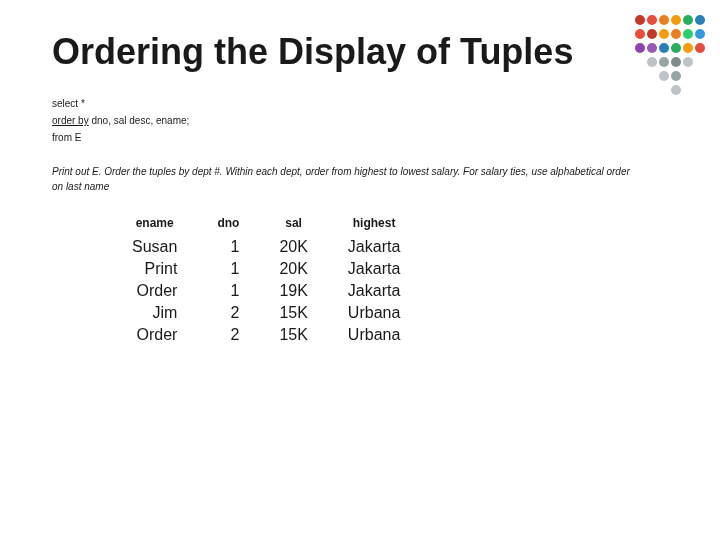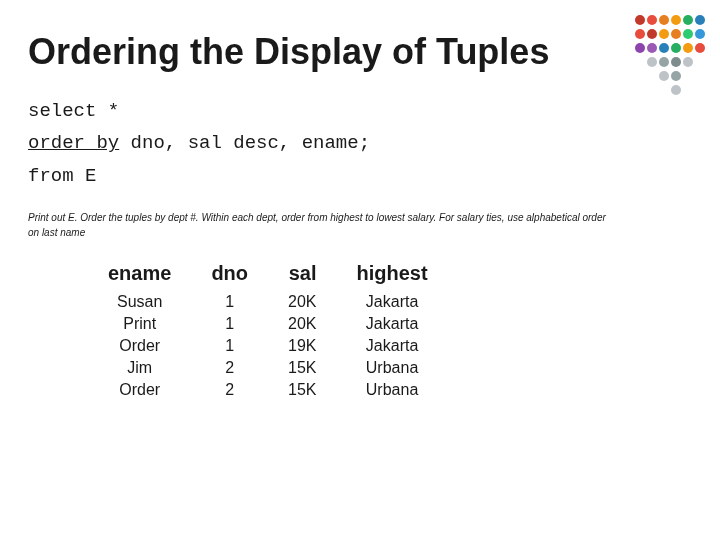--- a/index.html
+++ b/index.html
@@ -14,35 +14,35 @@
       background: #fff;
       font-family: Arial, sans-serif;
       position: relative;
       overflow: hidden;
     }
 
     .slide-container {
       width: 720px;
       height: 540px;
       background: #fff;
-      padding: 30px 40px 30px 28px;
+      padding: 30px 40px 30px 52px;
       position: relative;
     }
 
     .title {
       font-size: 36px;
       font-weight: bold;
       color: #1a1a1a;
       margin-bottom: 22px;
       line-height: 1.2;
     }
 
     .code-block {
-      font-family: Liberation Mono, monospace;
-      font-size: 19px;
+      font-family: Liberation Sans, sans-serif;
+      font-size: 10px;
       color: #1a1a1a;
       margin-bottom: 18px;
       line-height: 1.7;
     }
 
     .code-block .underline {
       text-decoration: underline;
     }
 
     .description {
@@ -55,33 +55,33 @@
       max-width: 580px;
     }
 
     .data-table {
       margin-left: 80px;
       border-collapse: collapse;
     }
 
     .data-table th {
       font-family: Arial, sans-serif;
-      font-size: 20px;
+      font-size: 12px;
       font-weight: bold;
       color: #1a1a1a;
-      text-align: right;
+      text-align: center;
       padding: 2px 40px 6px 0;
       margin-top: 24px;
     }
 
     .data-table td {
       font-family: Arial, sans-serif;
       font-size: 16px;
       color: #1a1a1a;
-      text-align: center;
+      text-align: right;
       padding: 2px 40px 2px 0;
     }
 
     
     .dots-decoration {
       position: absolute;
       top: 10px;
       right: 10px;
       width: 80px;
       height: 100px;

